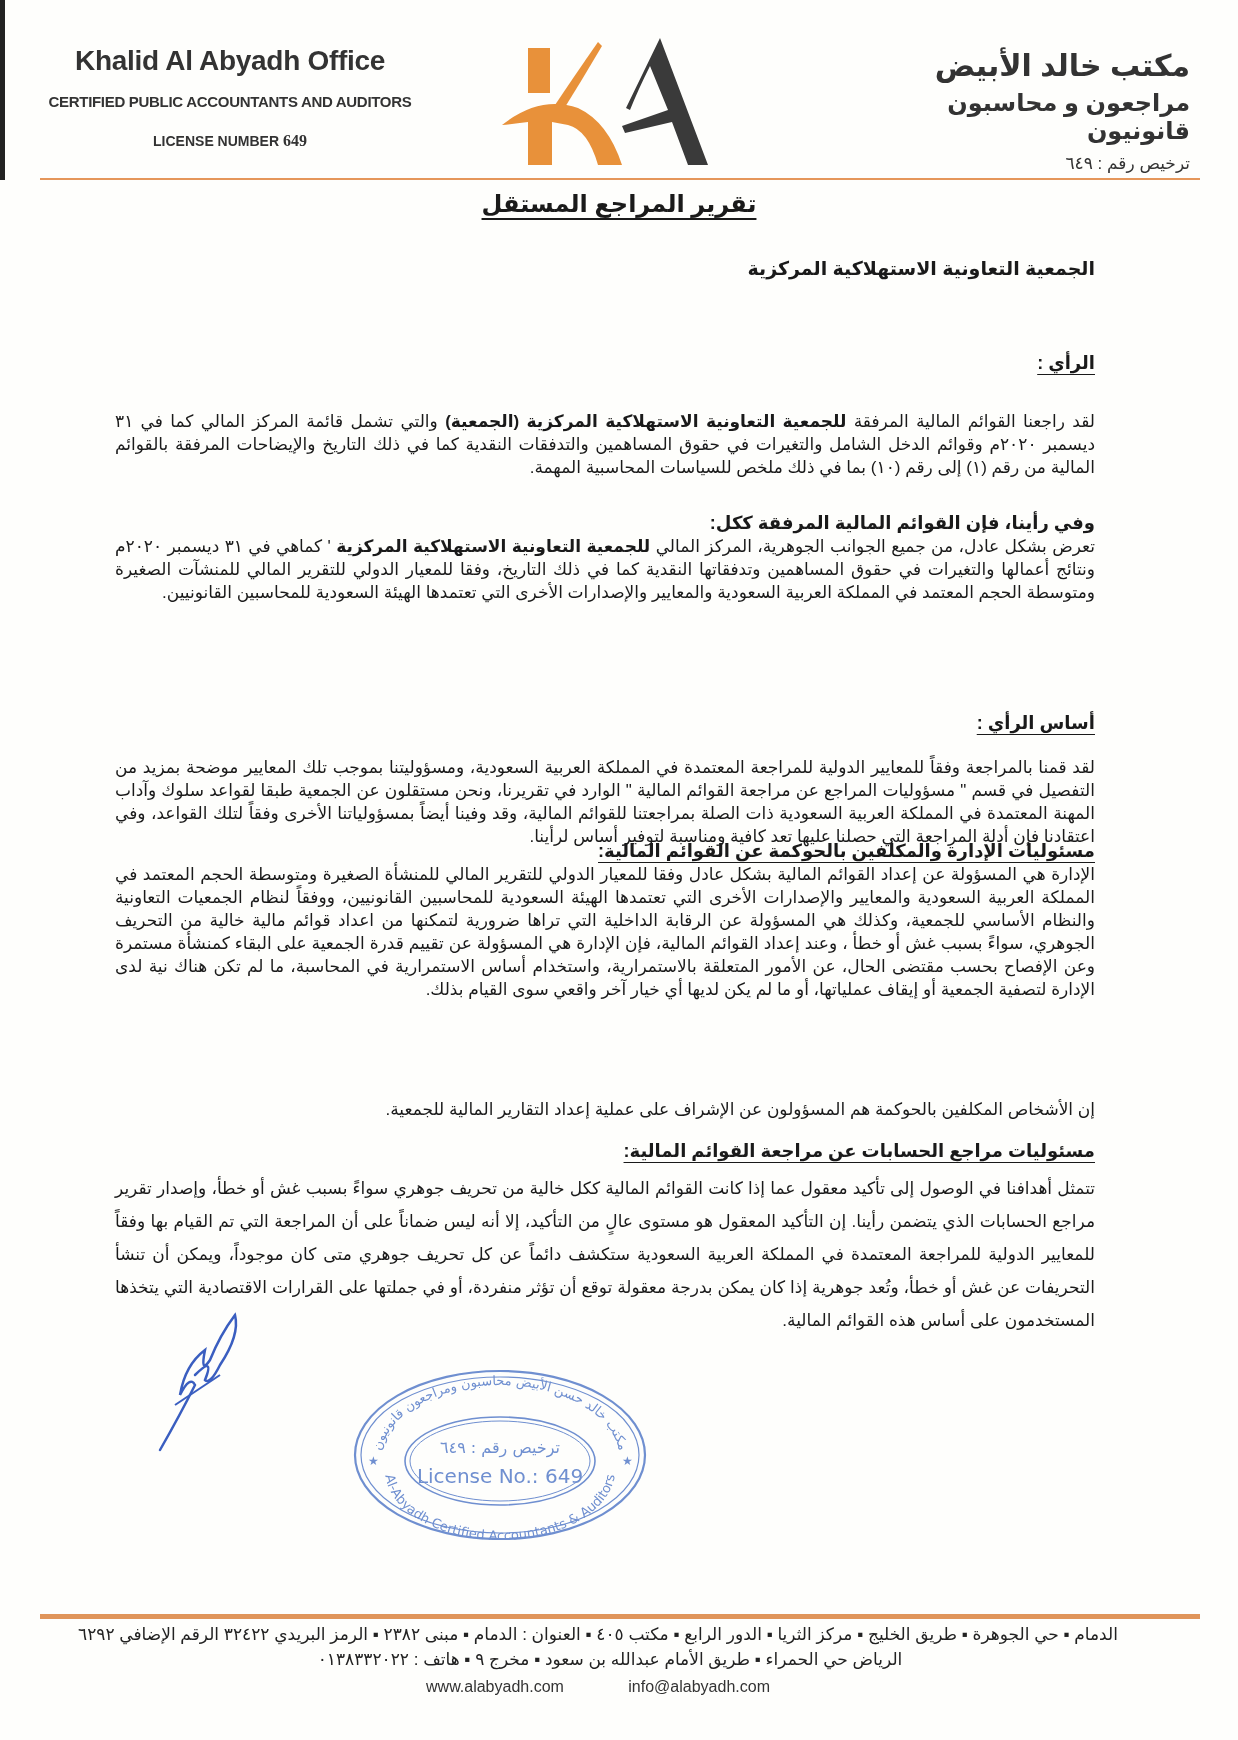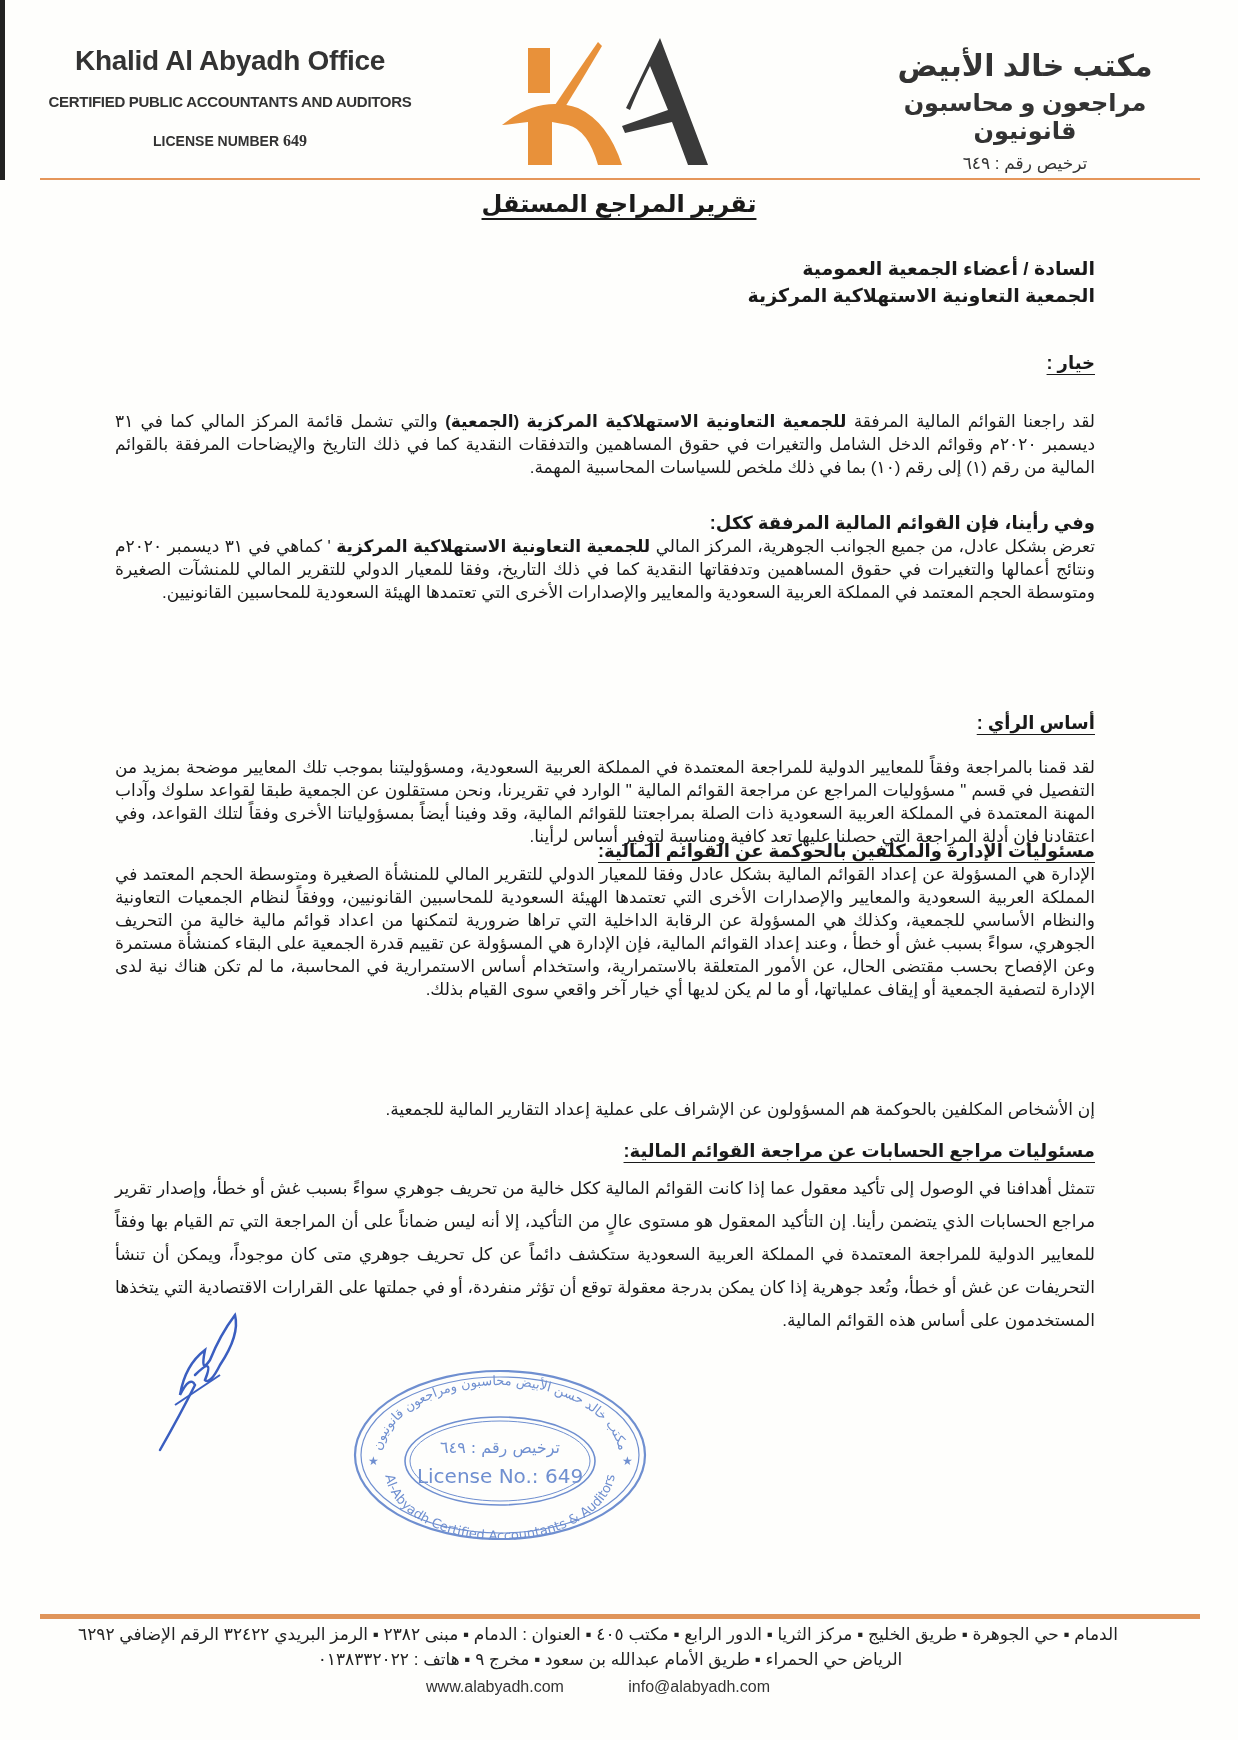--- a/index.html
+++ b/index.html
@@ -9,21 +9,21 @@
 
   
   .hdr-en { position:absolute; left:40px; top:45px; width:380px; text-align:center; }
   .hdr-en .name { font-size:28px; font-weight:bold; color:#333; letter-spacing:-0.3px; }
   .hdr-en .sub { font-size:15px; font-weight:bold; color:#333; margin-top:16px; letter-spacing:-0.3px; }
   .hdr-en .lic { font-size:14px; font-weight:bold; color:#333; margin-top:22px; }
   .hdr-en .lic .num { font-family:"Liberation Serif", serif; font-size:16px; }
 
   .logo { position:absolute; left:500px; top:30px; width:210px; height:140px; }
 
-  .hdr-ar { position:absolute; left:860px; top:48px; width:330px; text-align:center; direction:rtl; }
+  .hdr-ar { position:absolute; left:860px; top:48px; width:330px; text-align:right; direction:rtl; }
   .hdr-ar .name { font-size:30px; font-weight:bold; color:#333; }
   .hdr-ar .sub { font-size:24px; font-weight:bold; color:#333; margin-top:6px; }
   .hdr-ar .lic { font-size:17px; color:#333; margin-top:8px; }
 
   .rule-top { position:absolute; left:40px; top:178px; width:1160px; height:2px; background:#e5965a; }
 
   
   .title { position:absolute; left:0; width:1238px; top:190px; text-align:center; direction:rtl; }
   .title span { font-size:24px; font-weight:bold; text-decoration:underline; text-underline-offset:6px; }
 
@@ -73,26 +73,25 @@
     <div class="lic">ترخيص رقم : ٦٤٩</div>
   </div>
 
   <div class="rule-top"></div>
 
   <div class="title">
     <span>تقرير المراجع المستقل</span>
   </div>
 
   <div class="content addressee" style="top:255px;">
-    <div>السادة / أعضاء الجمعية العمومية</div>
     <div>الجمعية التعاونية الاستهلاكية المركزية</div>
   </div>
 
   <div class="content" style="top:352px;">
-    <span class="heading u">خيار :</span>
+    <span class="heading u">الرأي :</span>
   </div>
   <div class="content" style="top:410px;">
     <p><span>لقد راجعنا القوائم المالية المرفقة </span><span class="bold">للجمعية التعاونية الاستهلاكية المركزية (الجمعية)</span><span> والتي تشمل قائمة المركز المالي كما في ٣١ ديسمبر ٢٠٢٠م وقوائم الدخل الشامل والتغيرات في حقوق المساهمين والتدفقات النقدية كما في ذلك التاريخ والإيضاحات المرفقة بالقوائم المالية من رقم (١) إلى رقم (١٠) بما في ذلك ملخص للسياسات المحاسبية المهمة.</span></p>
   </div>
   <div class="content" style="top:512px;">
     <p class="heading">وفي رأينا، فإن القوائم المالية المرفقة ككل:</p>
     <p><span>تعرض بشكل عادل، من جميع الجوانب الجوهرية، المركز المالي </span><span class="bold">للجمعية التعاونية الاستهلاكية المركزية</span><span> ' كماهي في ٣١ ديسمبر ٢٠٢٠م ونتائج أعمالها والتغيرات في حقوق المساهمين وتدفقاتها النقدية كما في ذلك التاريخ، وفقا للمعيار الدولي للتقرير المالي للمنشآت الصغيرة ومتوسطة الحجم المعتمد في المملكة العربية السعودية والمعايير والإصدارات الأخرى التي تعتمدها الهيئة السعودية للمحاسبين القانونيين.</span></p>
   </div>
 
   <div class="content" style="top:680px;margin-top:32px;">

